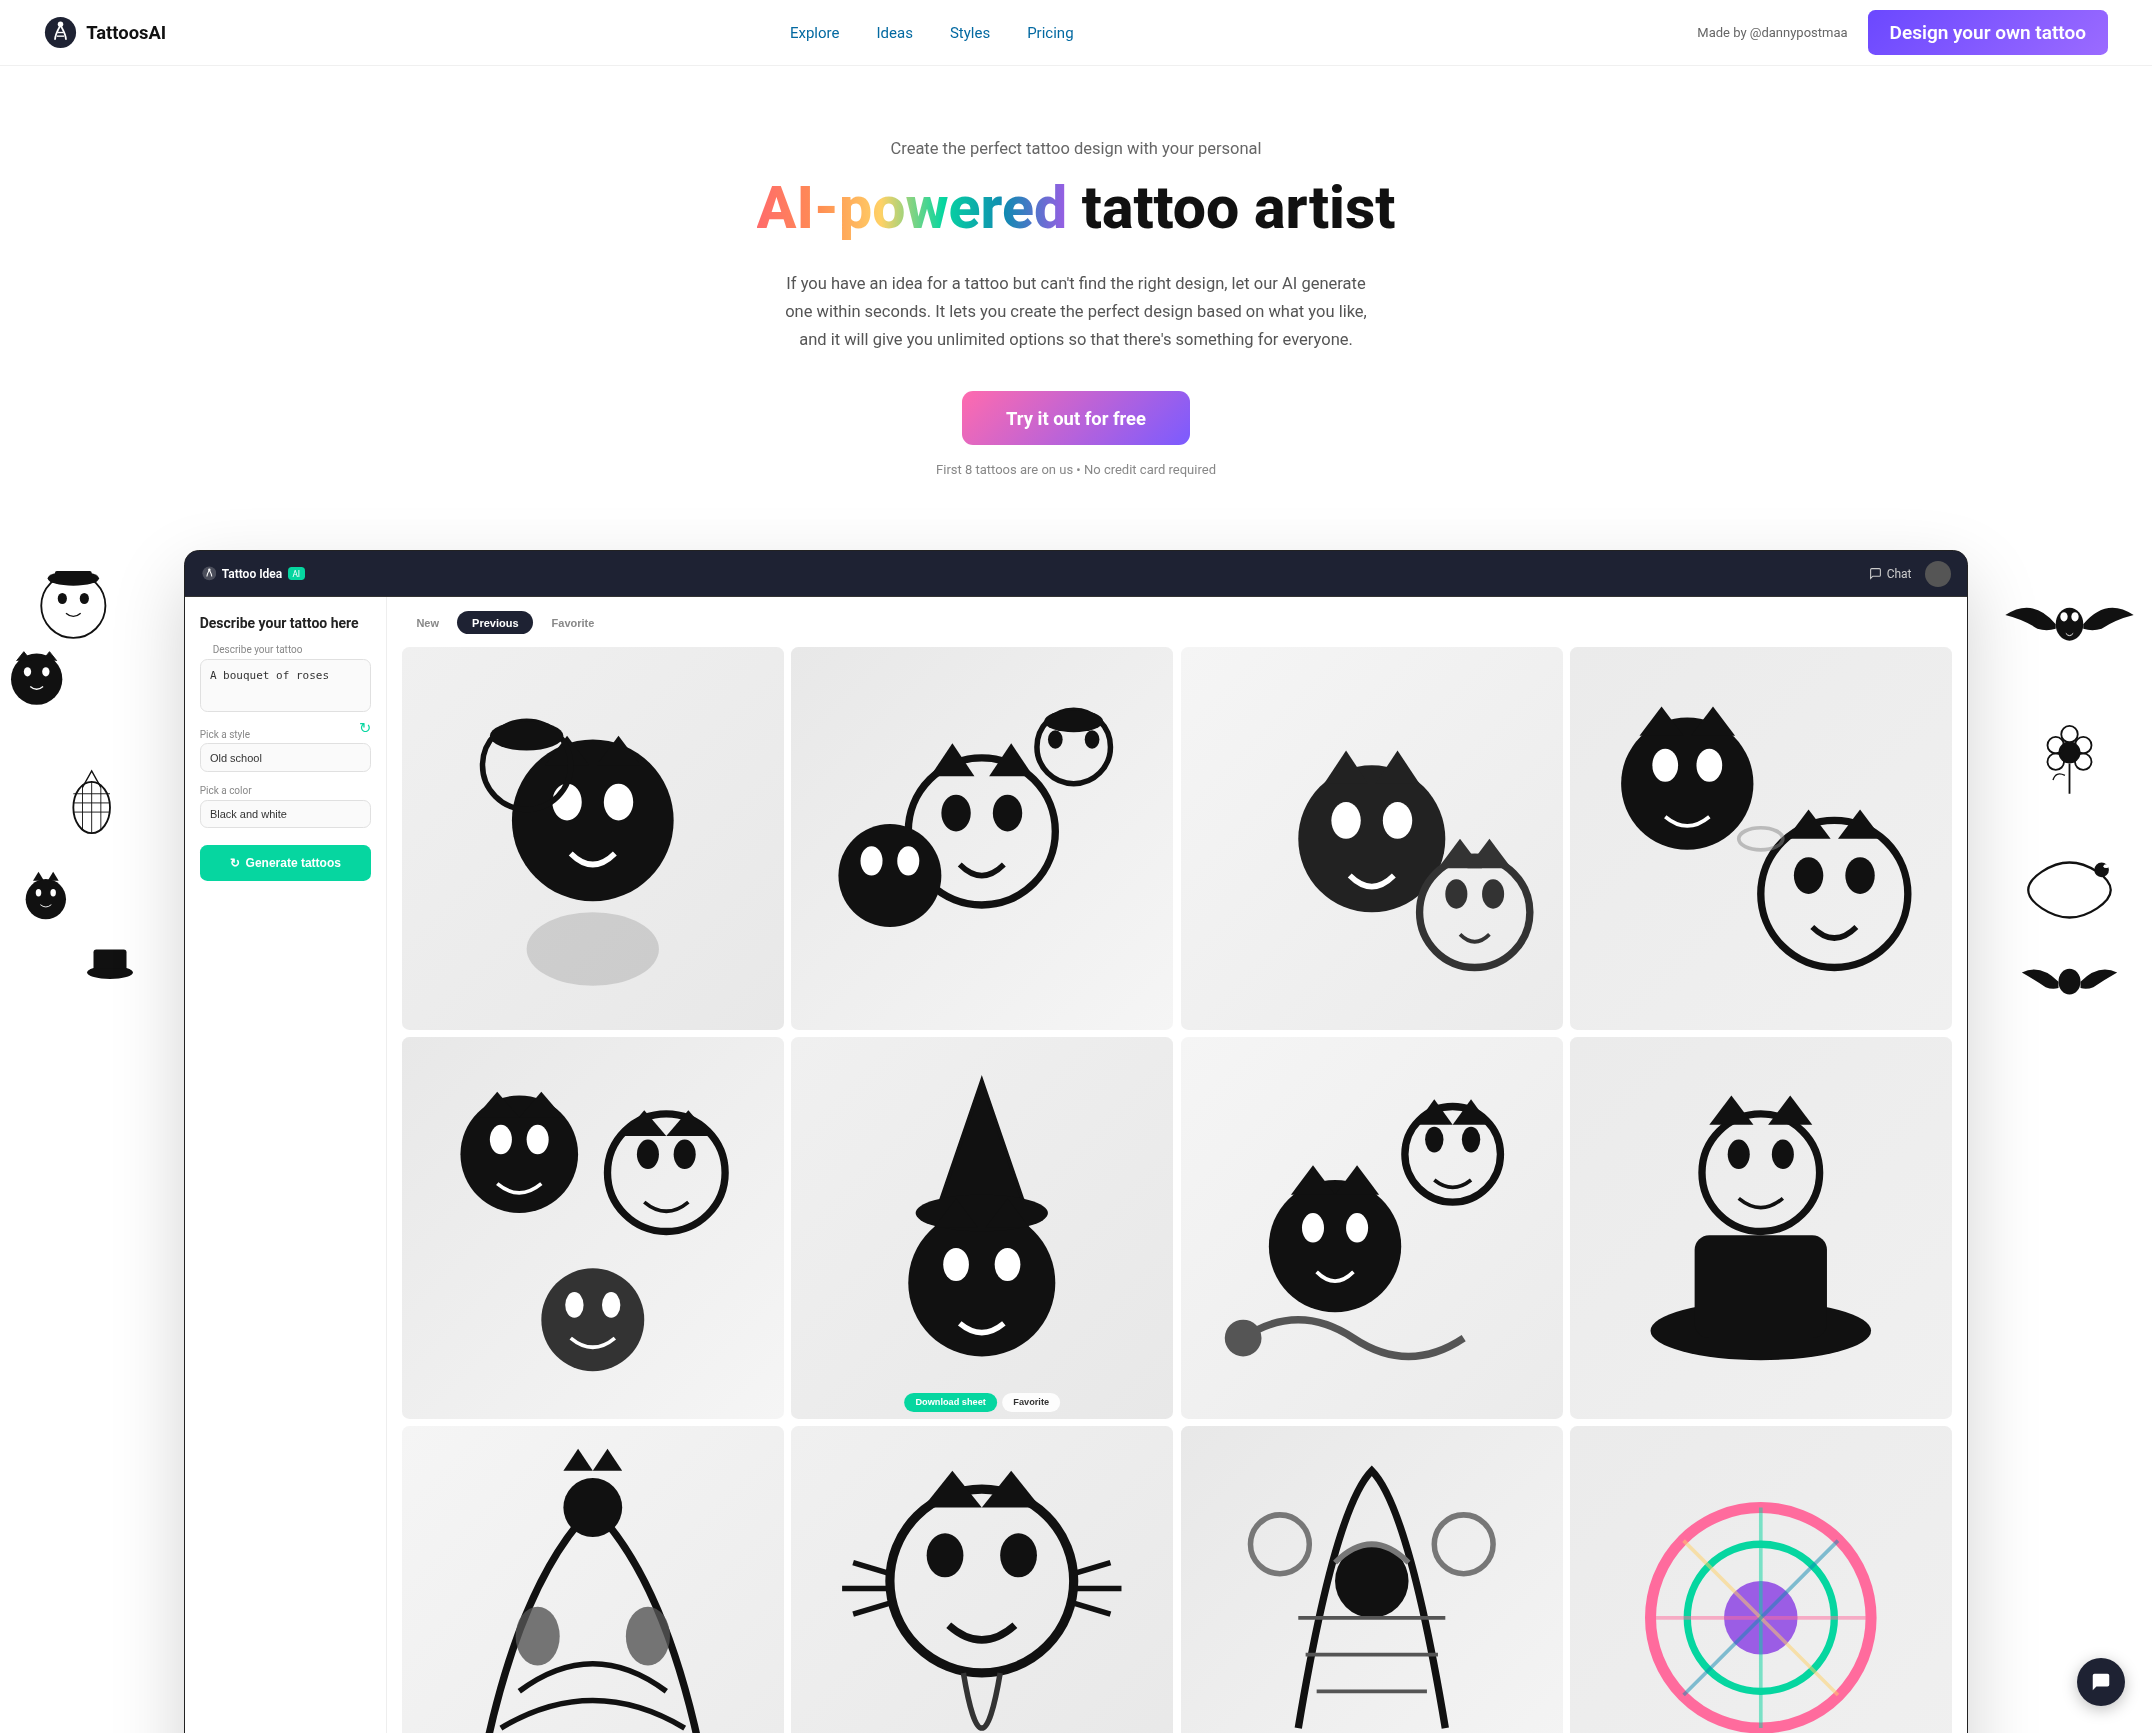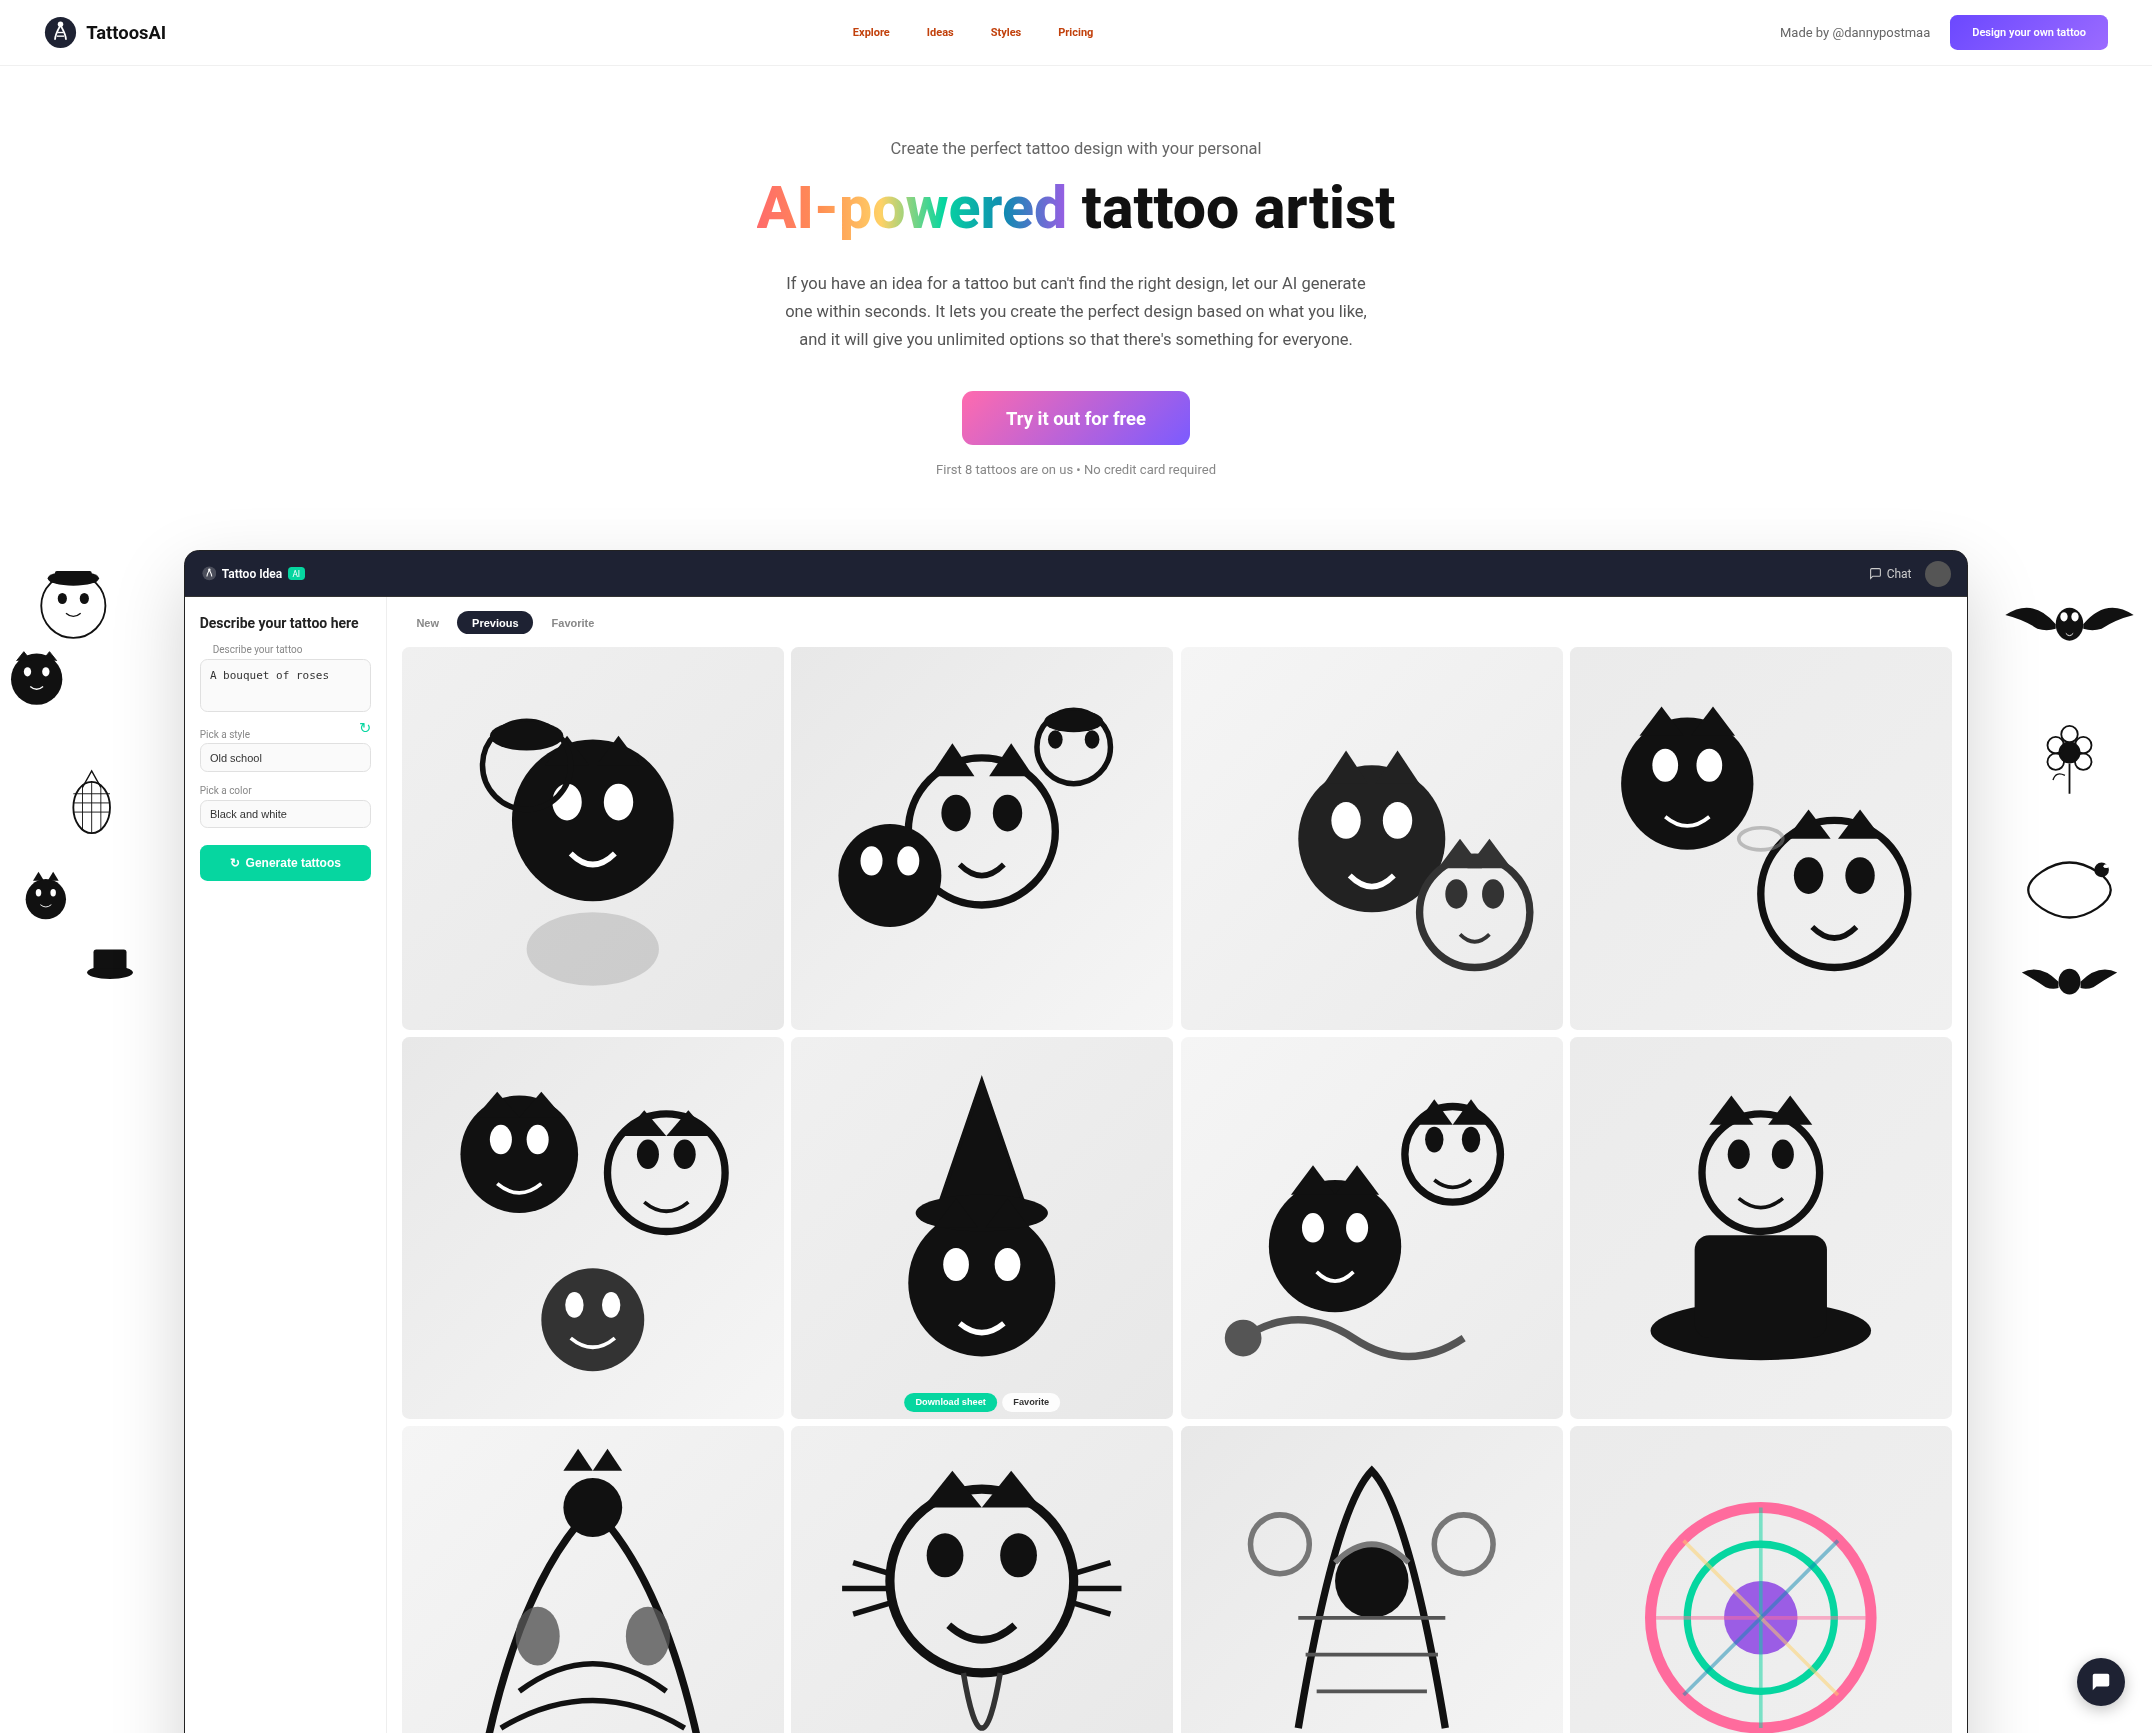--- a/index.html
+++ b/index.html
@@ -7,27 +7,27 @@
 
     
     nav {
       display: flex; align-items: center; justify-content: space-between;
       padding: 0 44px; height: 66px; border-bottom: 0.9px solid #f0f0f0;
       position: sticky; top: 0; background: #fff; z-index: 100;
     }
     .nav-logo { display: flex; align-items: center; gap: 9.2px; font-weight: 700; font-size: 18.4px; color: #111; text-decoration: none; }
     .nav-logo-icon { width: 33px; height: 33px; }
     .nav-links { display: flex; gap: 37px; }
-    .nav-links a { color: #c2410c; text-decoration: none; font-size: 11px; font-weight: 700; }
+    .nav-links a { color: #0369a1; text-decoration: none; font-size: 15px; font-weight: 400; }
     .nav-right { display: flex; align-items: center; gap: 20px; }
     .nav-made-by { color: #666; font-size: 13px; }
     .nav-cta {
       background: linear-gradient(135deg, #6B48FF, #9B6BFF);
       color: #fff; border: none; border-radius: 7.3px;
-      padding: 11px 22px; font-size: 11px; font-weight: 600;
+      padding: 11px 22px; font-size: 19px; font-weight: 600;
       cursor: pointer; text-decoration: none;
     }
 
     
     .hero {
       text-align: center; padding: 73px 22px 55px;
       max-width: 735px; margin: 0 auto;
     }
     .hero-subtitle { color: #666; font-size: 16.5px; margin-bottom: 18.4px; }
     .hero-title { font-size: 59px; font-weight: 800; line-height: 1.1; margin-bottom: 29px; color: #111; }

